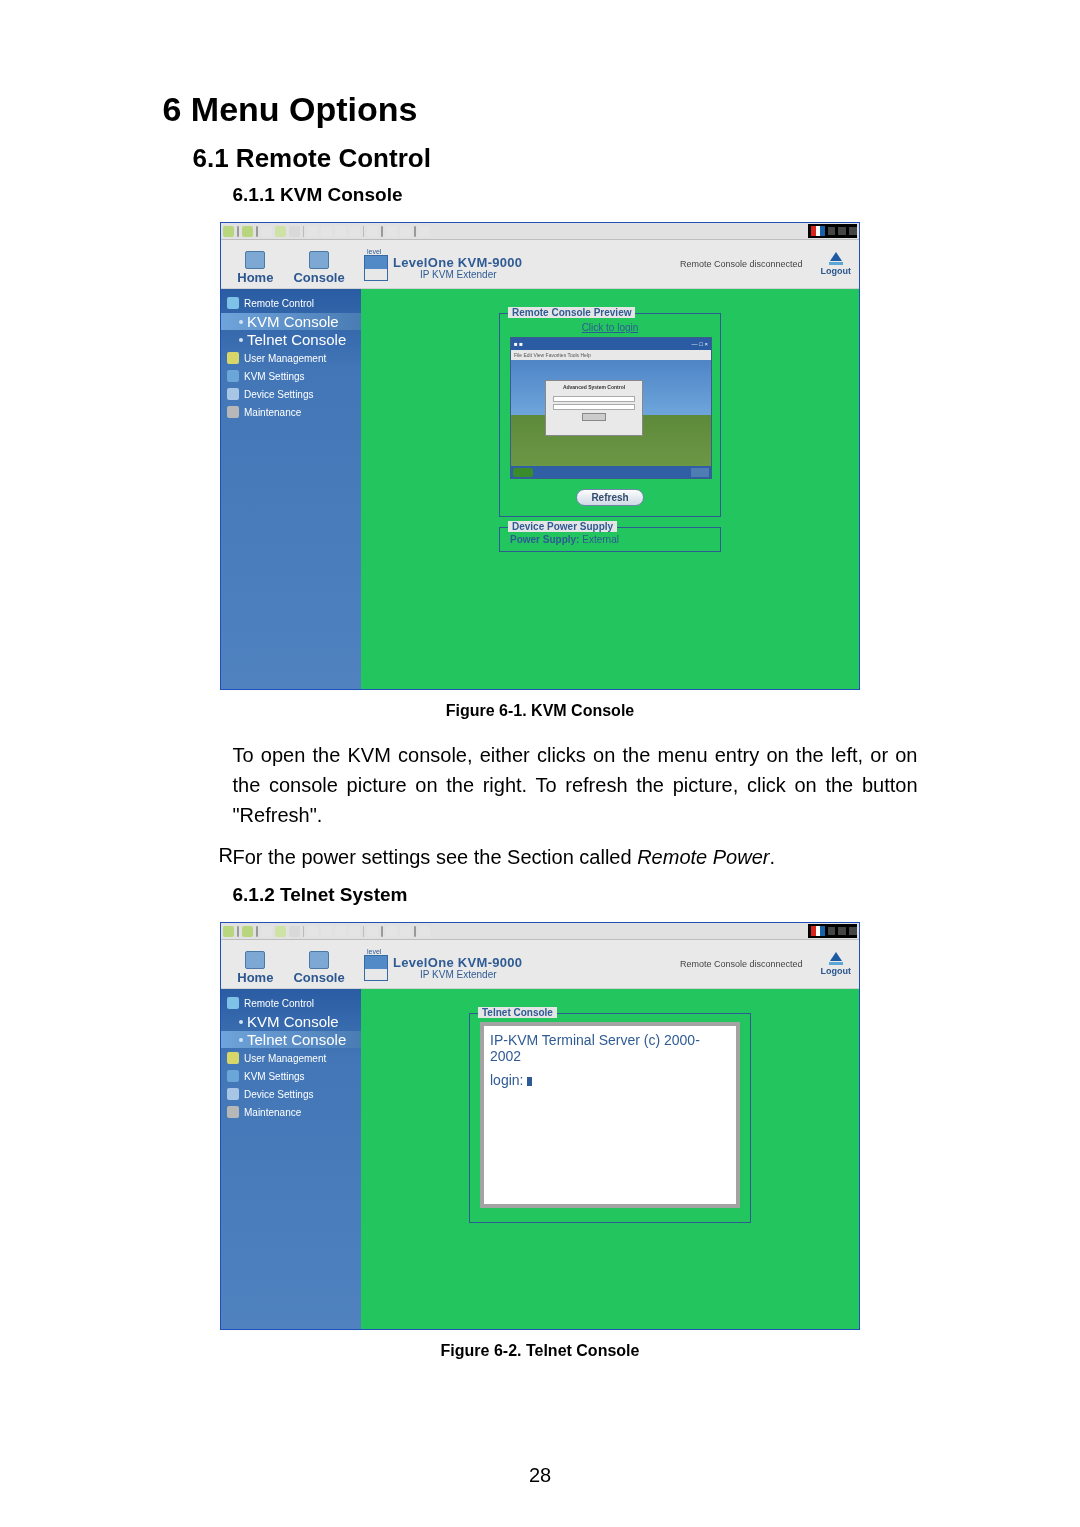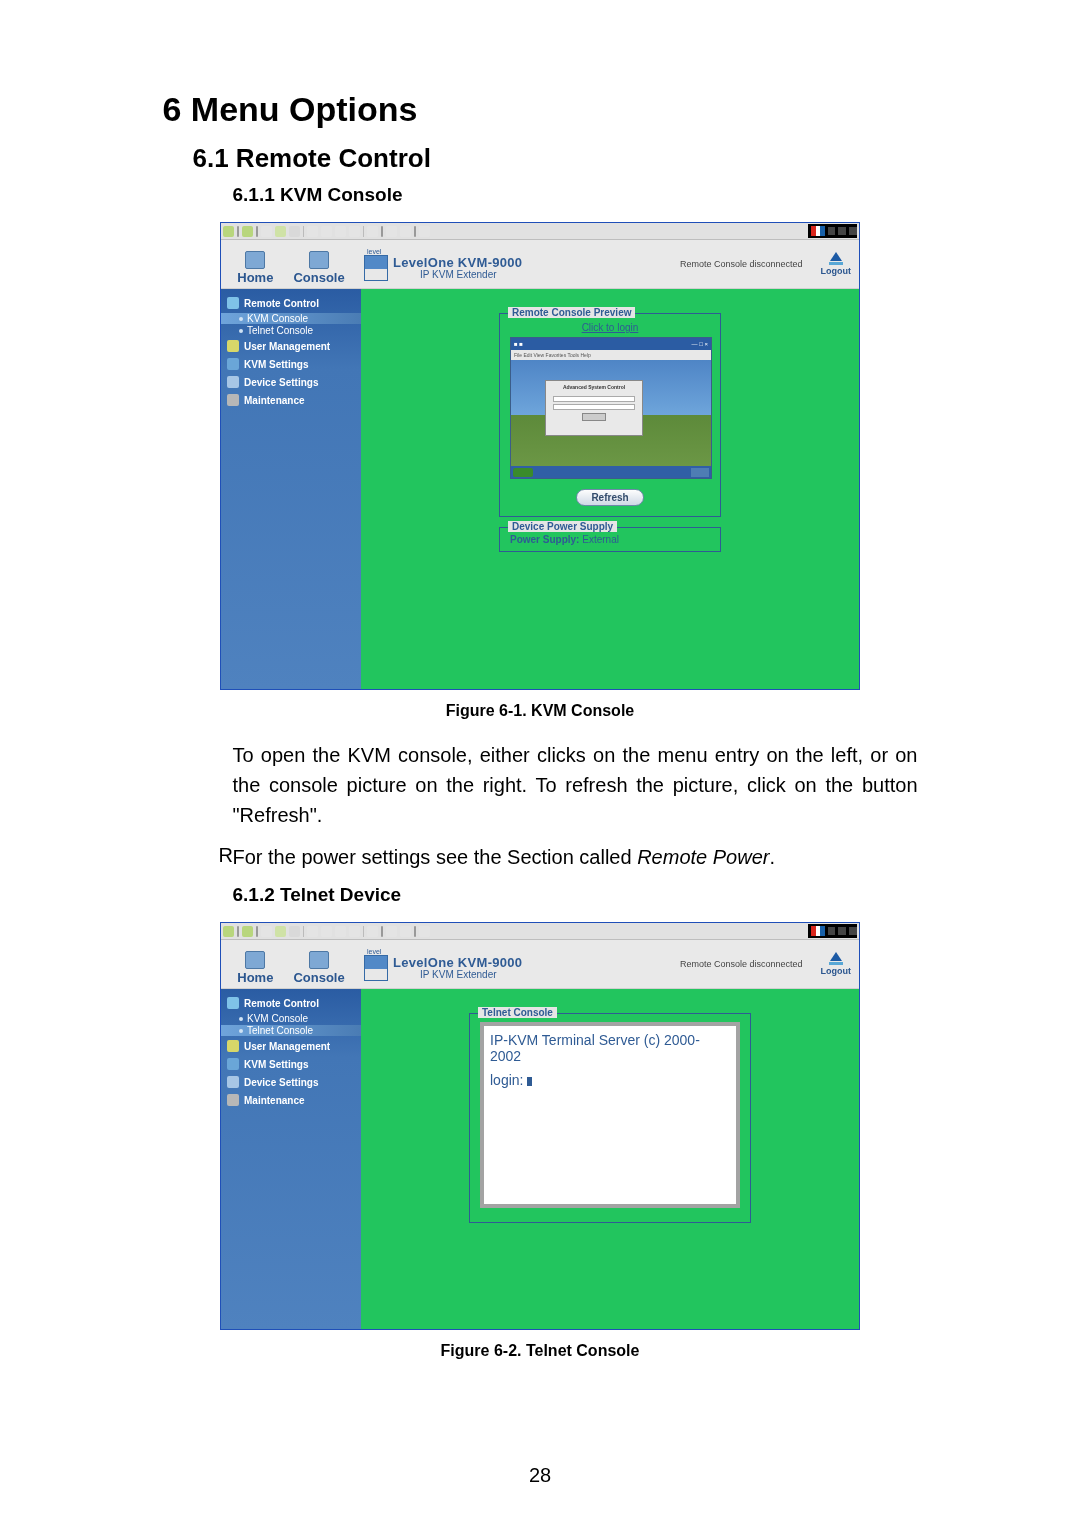--- a/index.html
+++ b/index.html
@@ -170,25 +170,25 @@
     min-height: 390px;
     background: linear-gradient(180deg,#2a5ca3,#4276b6 20%,#4f82bf);
     color:#fff;
     font-size:10px;
     padding: 5px 0;
   }
   .screenshot.short .sidebar { min-height: 330px; }
   .sb-item {
     display:flex; align-items:center; gap:5px;
     padding: 3px 6px;
-    font-weight: bold;
+    font-weight: normal;
   }
   .sb-sub {
     padding-left: 18px;
-    font-size: 10px;
+    font-size: 15px;
     font-weight: normal;
     margin: 1px 0;
     display: flex; align-items: center; gap:4px;
   }
   .sb-sub.selected {
     background: linear-gradient(90deg,#6fa4db,#4a7cb4);
   }
   .sb-icn {
     width: 12px; height: 12px; border-radius:2px; flex-shrink:0;
   }
@@ -402,21 +402,21 @@
 
   <p class="body-text">To open the KVM console, either clicks on the menu entry on the left, or on the console picture on the right. To refresh the picture, click on the button "Refresh".</p>
 
   <div style="position:relative;">
     <span class="side-R" style="top:2px;">R</span>
     <p class="body-text">
       <span>For the power settings see the Section called </span><span class="italic">Remote Power</span><span>.</span>
     </p>
   </div>
 
-  <div class="h3">6.1.2    Telnet Device</div>
+  <div class="h3">6.1.2    Telnet System</div>
 
   <div class="screenshot short">
     <div class="ie-toolbar">
       <div class="ie-icons-left">
         <span class="ie-icn back"></span>
         <span class="ie-icn dot"></span>
         <span class="ie-icn back"></span>
         <span class="ie-icn dot"></span>
         <span class="ie-icn stop"></span>
         <span class="ie-icn reload"></span>

